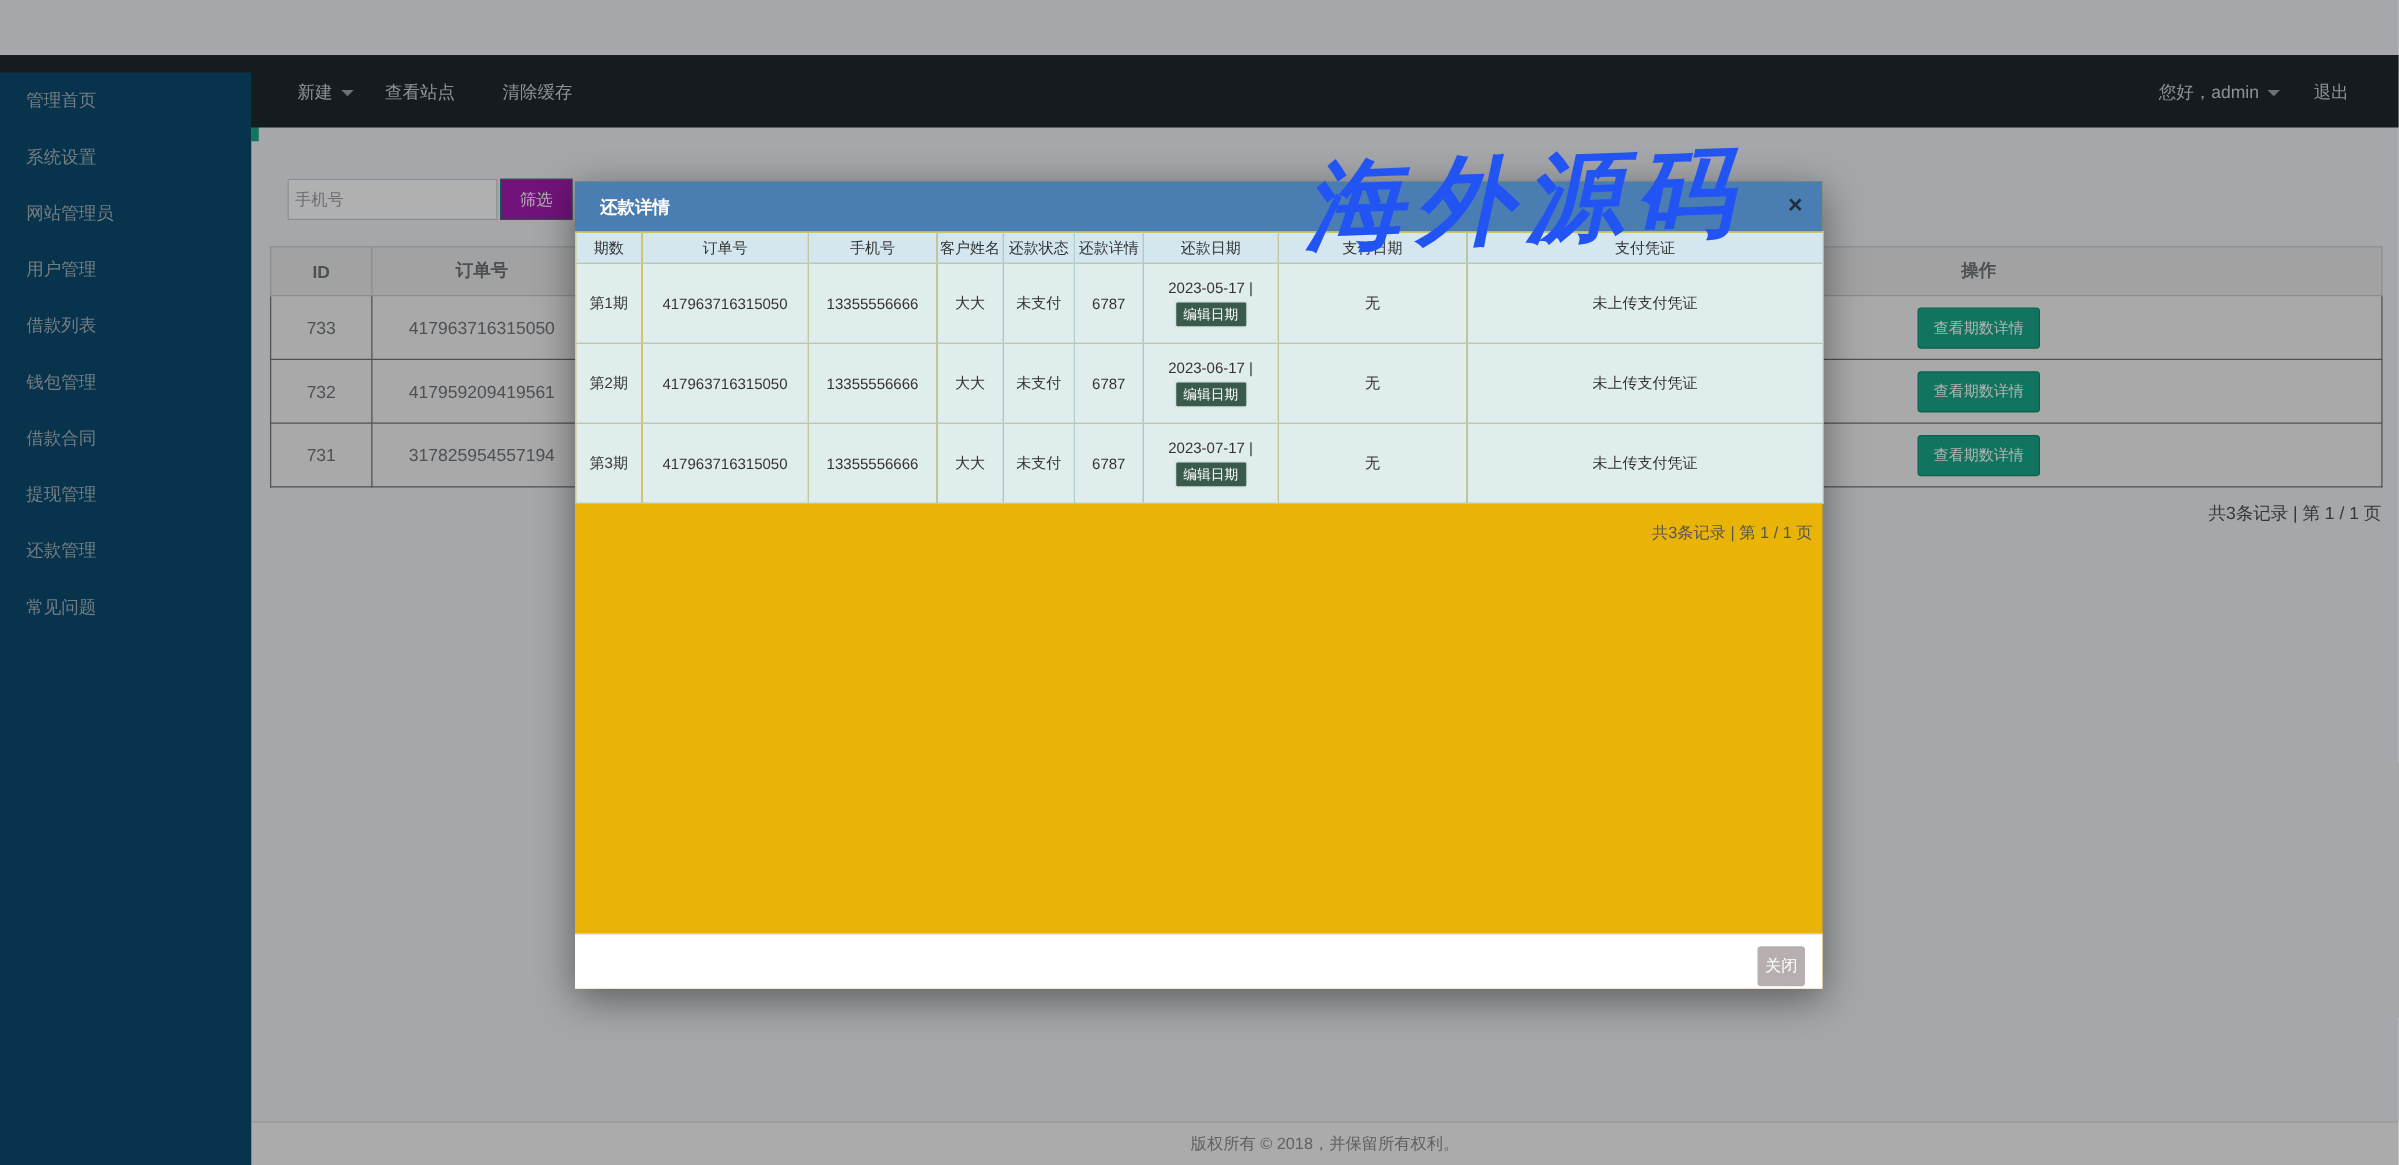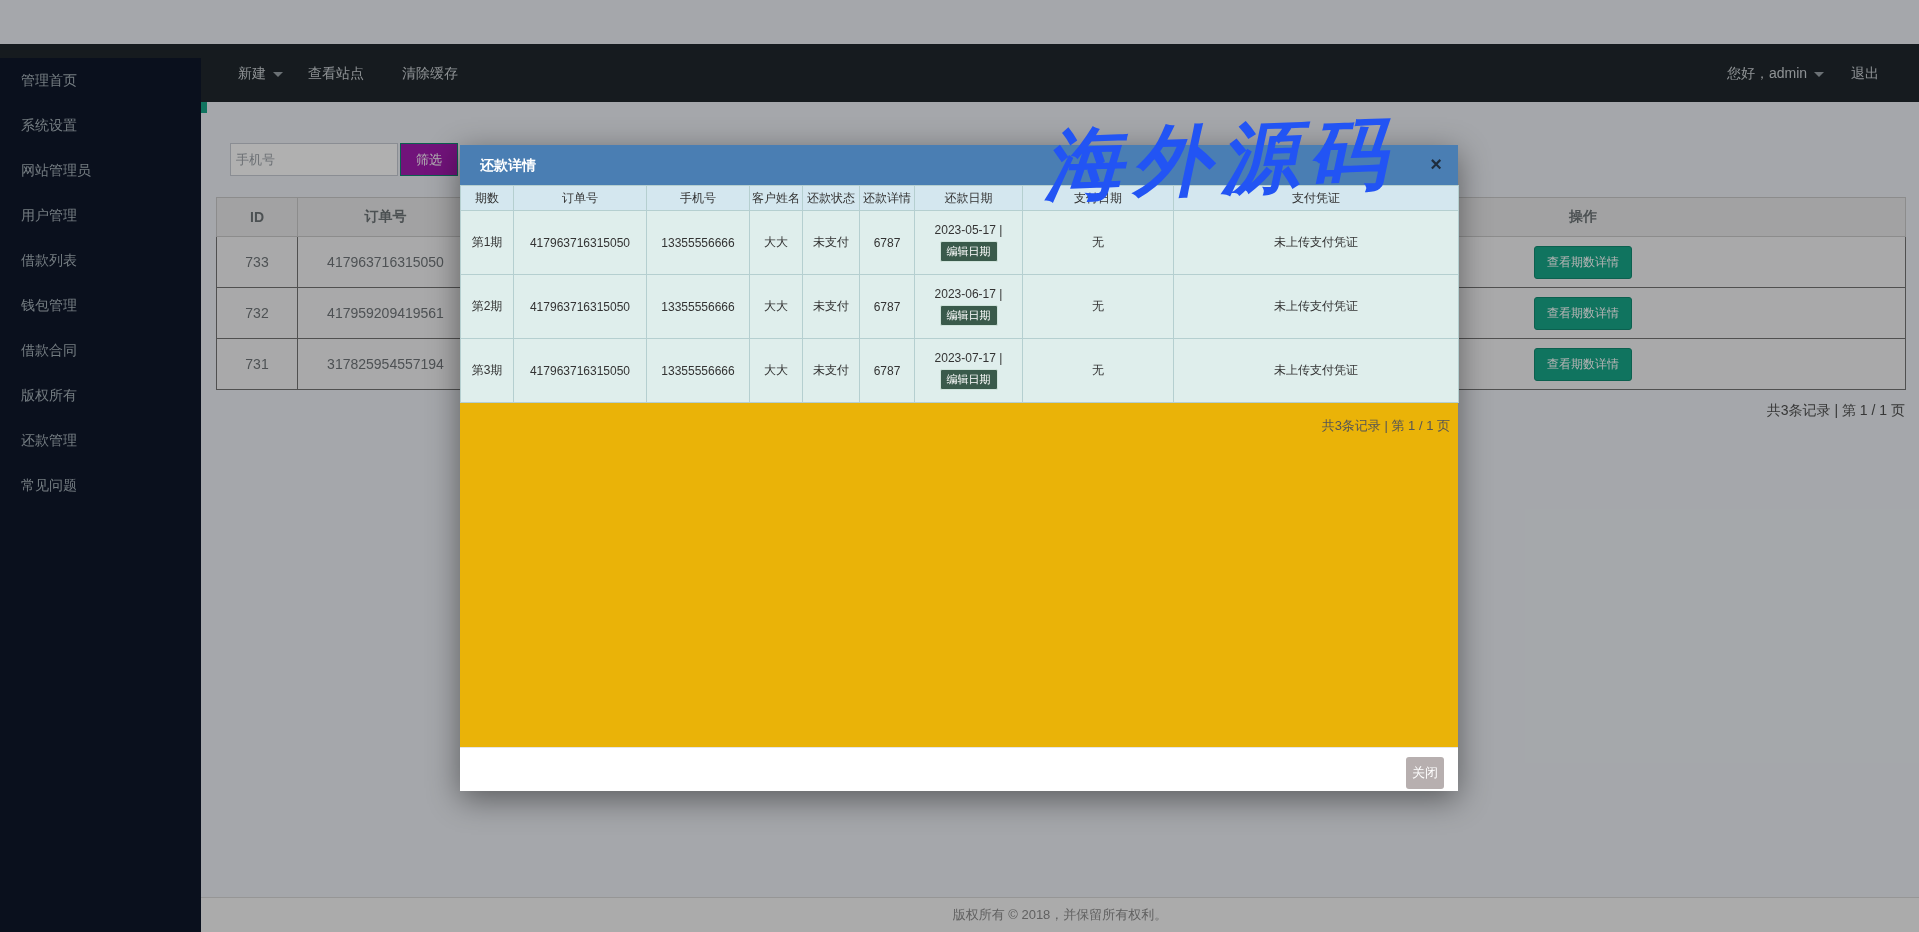--- a/index.html
+++ b/index.html
@@ -7,21 +7,21 @@
     width:1919px;height:932px;position:relative;overflow:hidden;
     font-family:"Liberation Sans","DejaVu Sans",sans-serif;
     background:#ecf0f5;
   }
   
   .navbar{position:absolute;left:0;top:0;width:1919px;height:58px;background:#20282d;z-index:10;margin-top:44px;}
   .brand{position:absolute;left:64px;top:0;line-height:58px;color:#52c296;font-size:18px;cursor:pointer;}
   .nav-item{position:absolute;top:0;line-height:58px;color:#ccd1d5;font-size:14px;cursor:pointer;white-space:nowrap;}
   .caret{display:inline-block;width:0;height:0;border-top:5px solid #9aa3a8;border-left:5px solid transparent;border-right:5px solid transparent;margin-left:7px;vertical-align:middle;}
   
-  .sidebar{position:absolute;left:0;top:58px;width:201px;height:874px;background:#0f172a;z-index:10;}
+  .sidebar{position:absolute;left:0;top:58px;width:201px;height:874px;background:#0c4a6e;z-index:10;}
   .side-item{height:45px;line-height:45px;padding-left:21px;color:#a7b3ba;font-size:14px;cursor:pointer;}
   
   .breadcrumb-bar{position:absolute;left:201px;top:58px;width:1718px;height:37px;background:#f7f7f7;border-bottom:1px solid #dcdcdc;}
   .breadcrumb-accent{position:absolute;left:201px;top:58px;width:6px;height:55px;background:#18a689;}
   .breadcrumb-title{line-height:37px;padding-left:20px;color:#4f5659;font-size:14px;}
   
   .search-input{position:absolute;left:230px;top:143px;width:156px;height:31px;border:1px solid #c6cbd3;background:#fdfdfd;font-size:13px;color:#555;padding:0 5px;outline:none;font-family:inherit;}
   .search-input::placeholder{color:#9aa0a6;}
   .filter-btn{position:absolute;left:400px;top:143px;width:58px;height:33px;background:#a21caf;border:1px solid #128a71;color:#fff;font-size:13px;cursor:pointer;font-family:inherit;}
   
@@ -64,21 +64,21 @@
 </div>
 
 <div class="sidebar">
   <div class="side-item">管理首页</div>
   <div class="side-item">系统设置</div>
   <div class="side-item">网站管理员</div>
   <div class="side-item">用户管理</div>
   <div class="side-item">借款列表</div>
   <div class="side-item">钱包管理</div>
   <div class="side-item">借款合同</div>
-  <div class="side-item">版权所有</div>
+  <div class="side-item">提现管理</div>
   <div class="side-item">还款管理</div>
   <div class="side-item">常见问题</div>
 </div>
 
 <div class="breadcrumb-bar">
   <div class="breadcrumb-title">还款列表</div>
 </div>
 <div class="breadcrumb-accent"></div>
 
 <input class="search-input" type="text" placeholder="手机号" style="">

